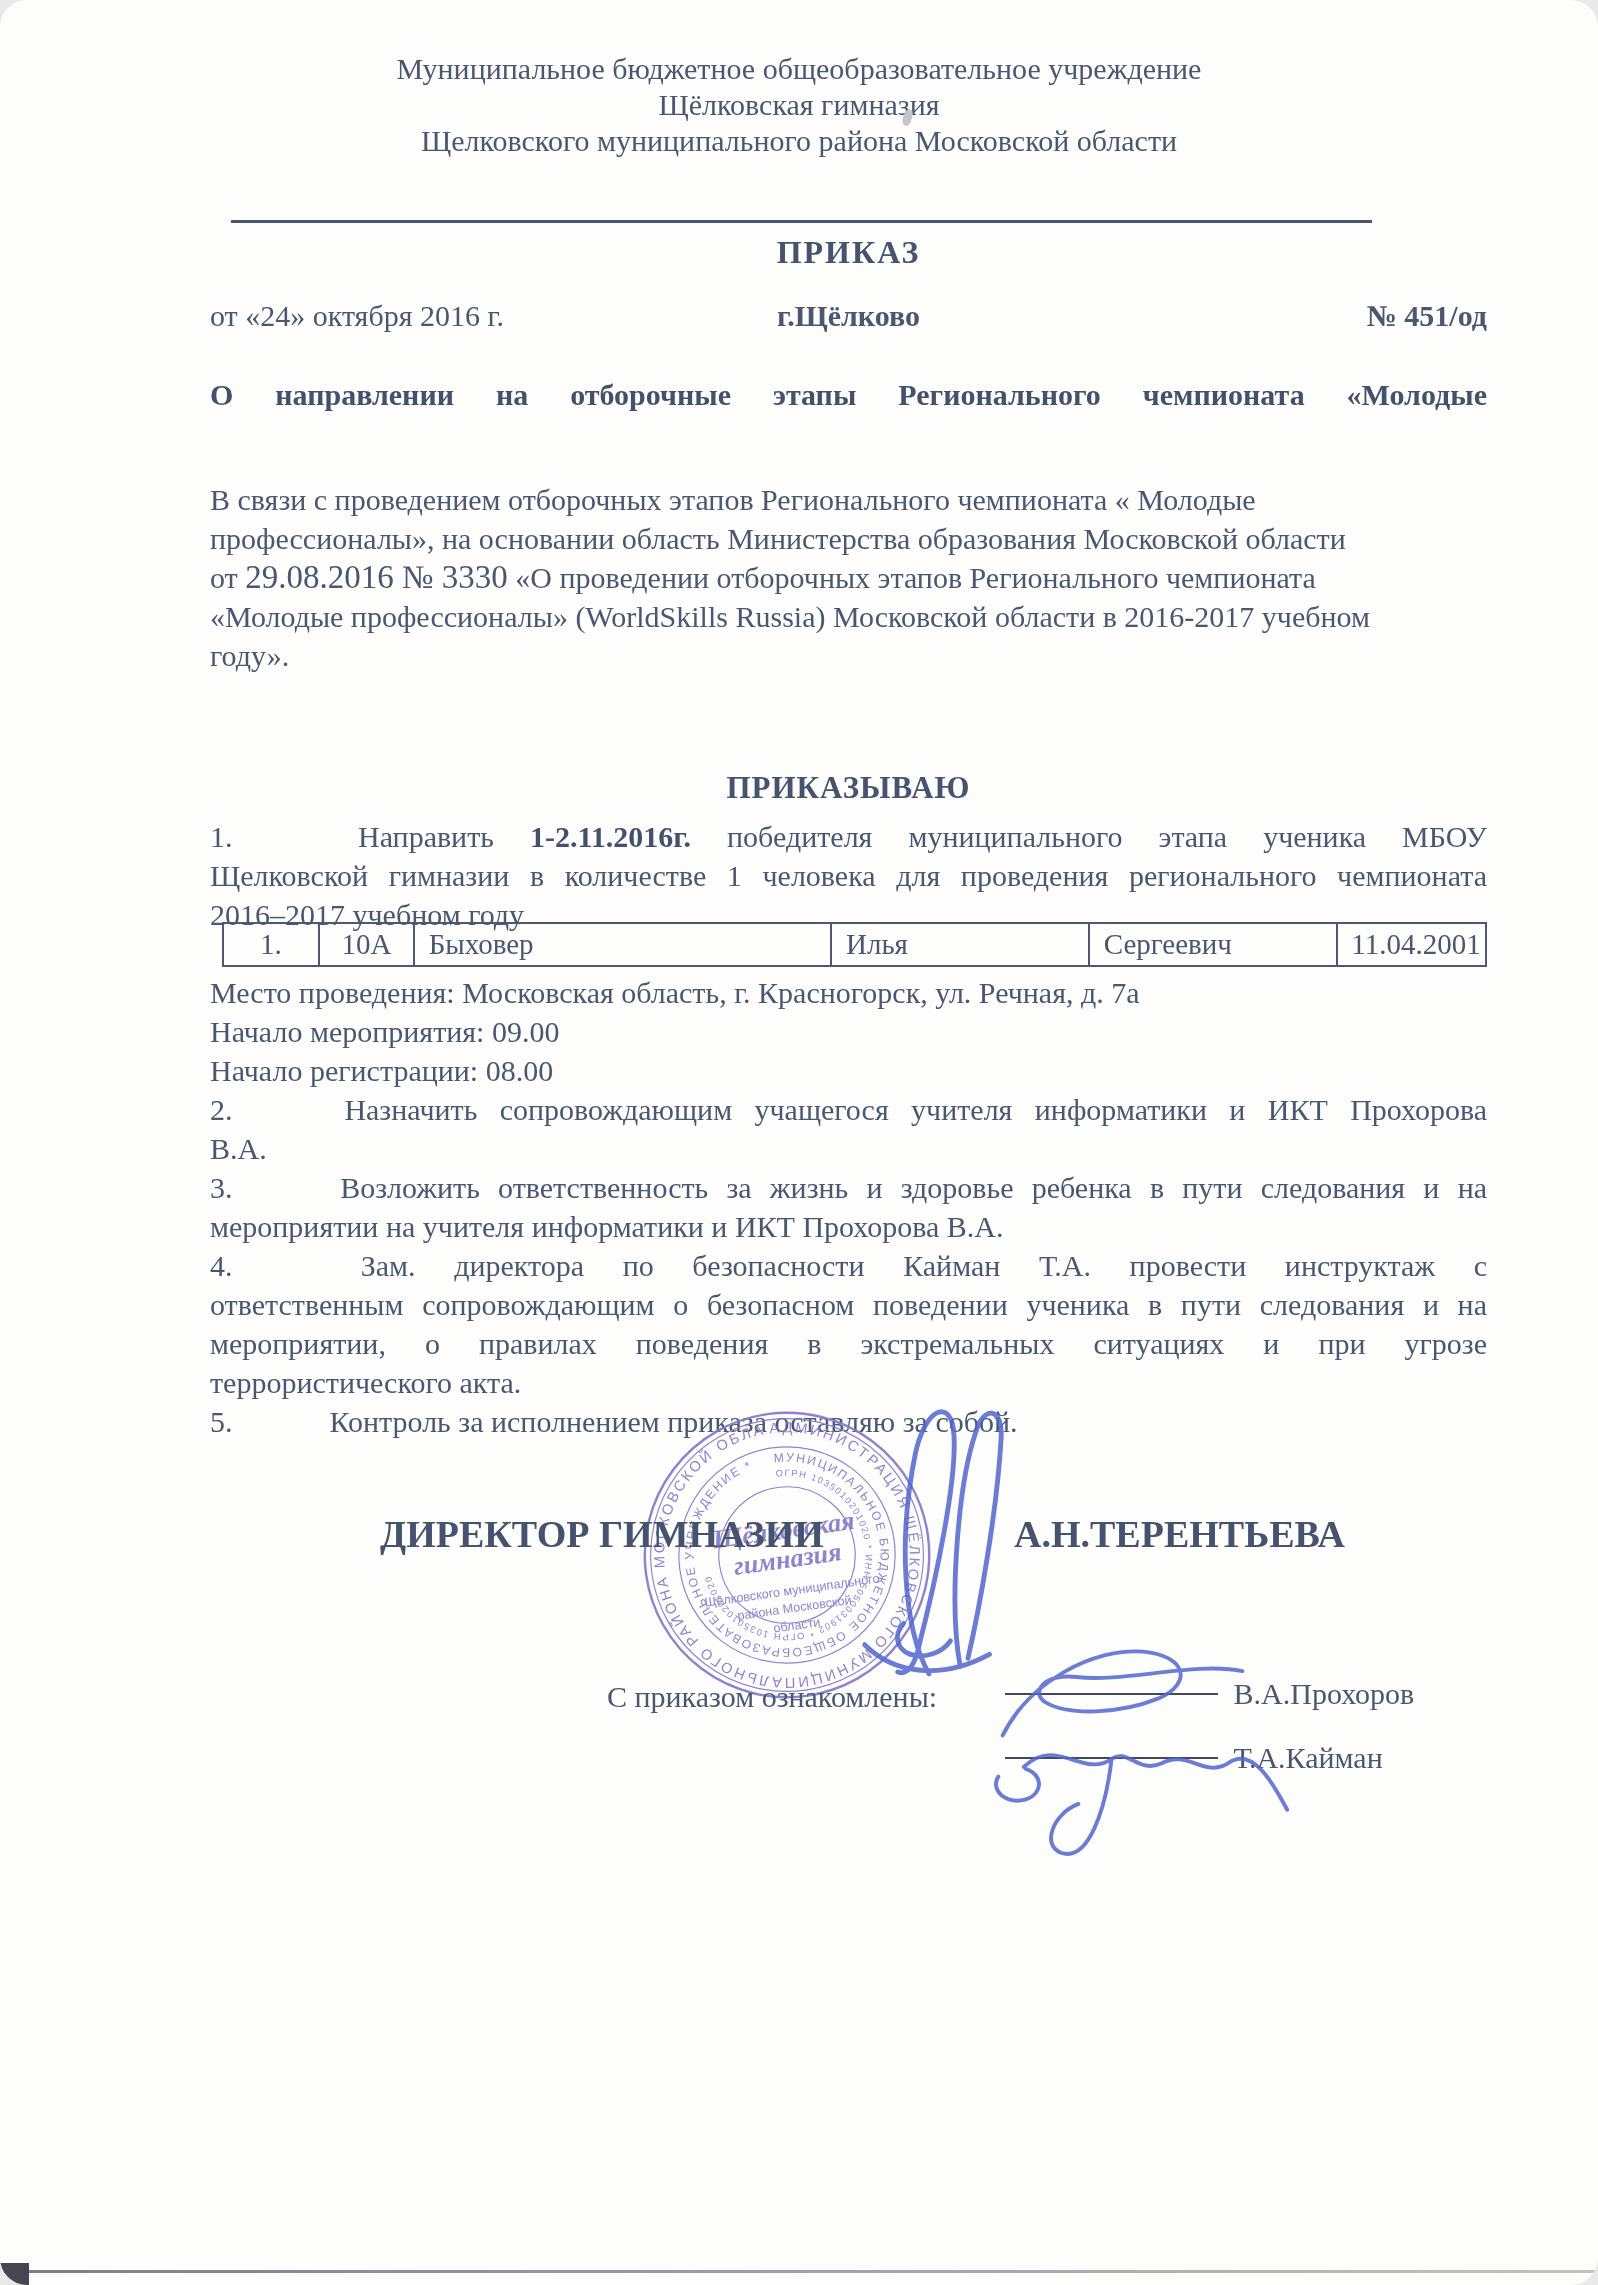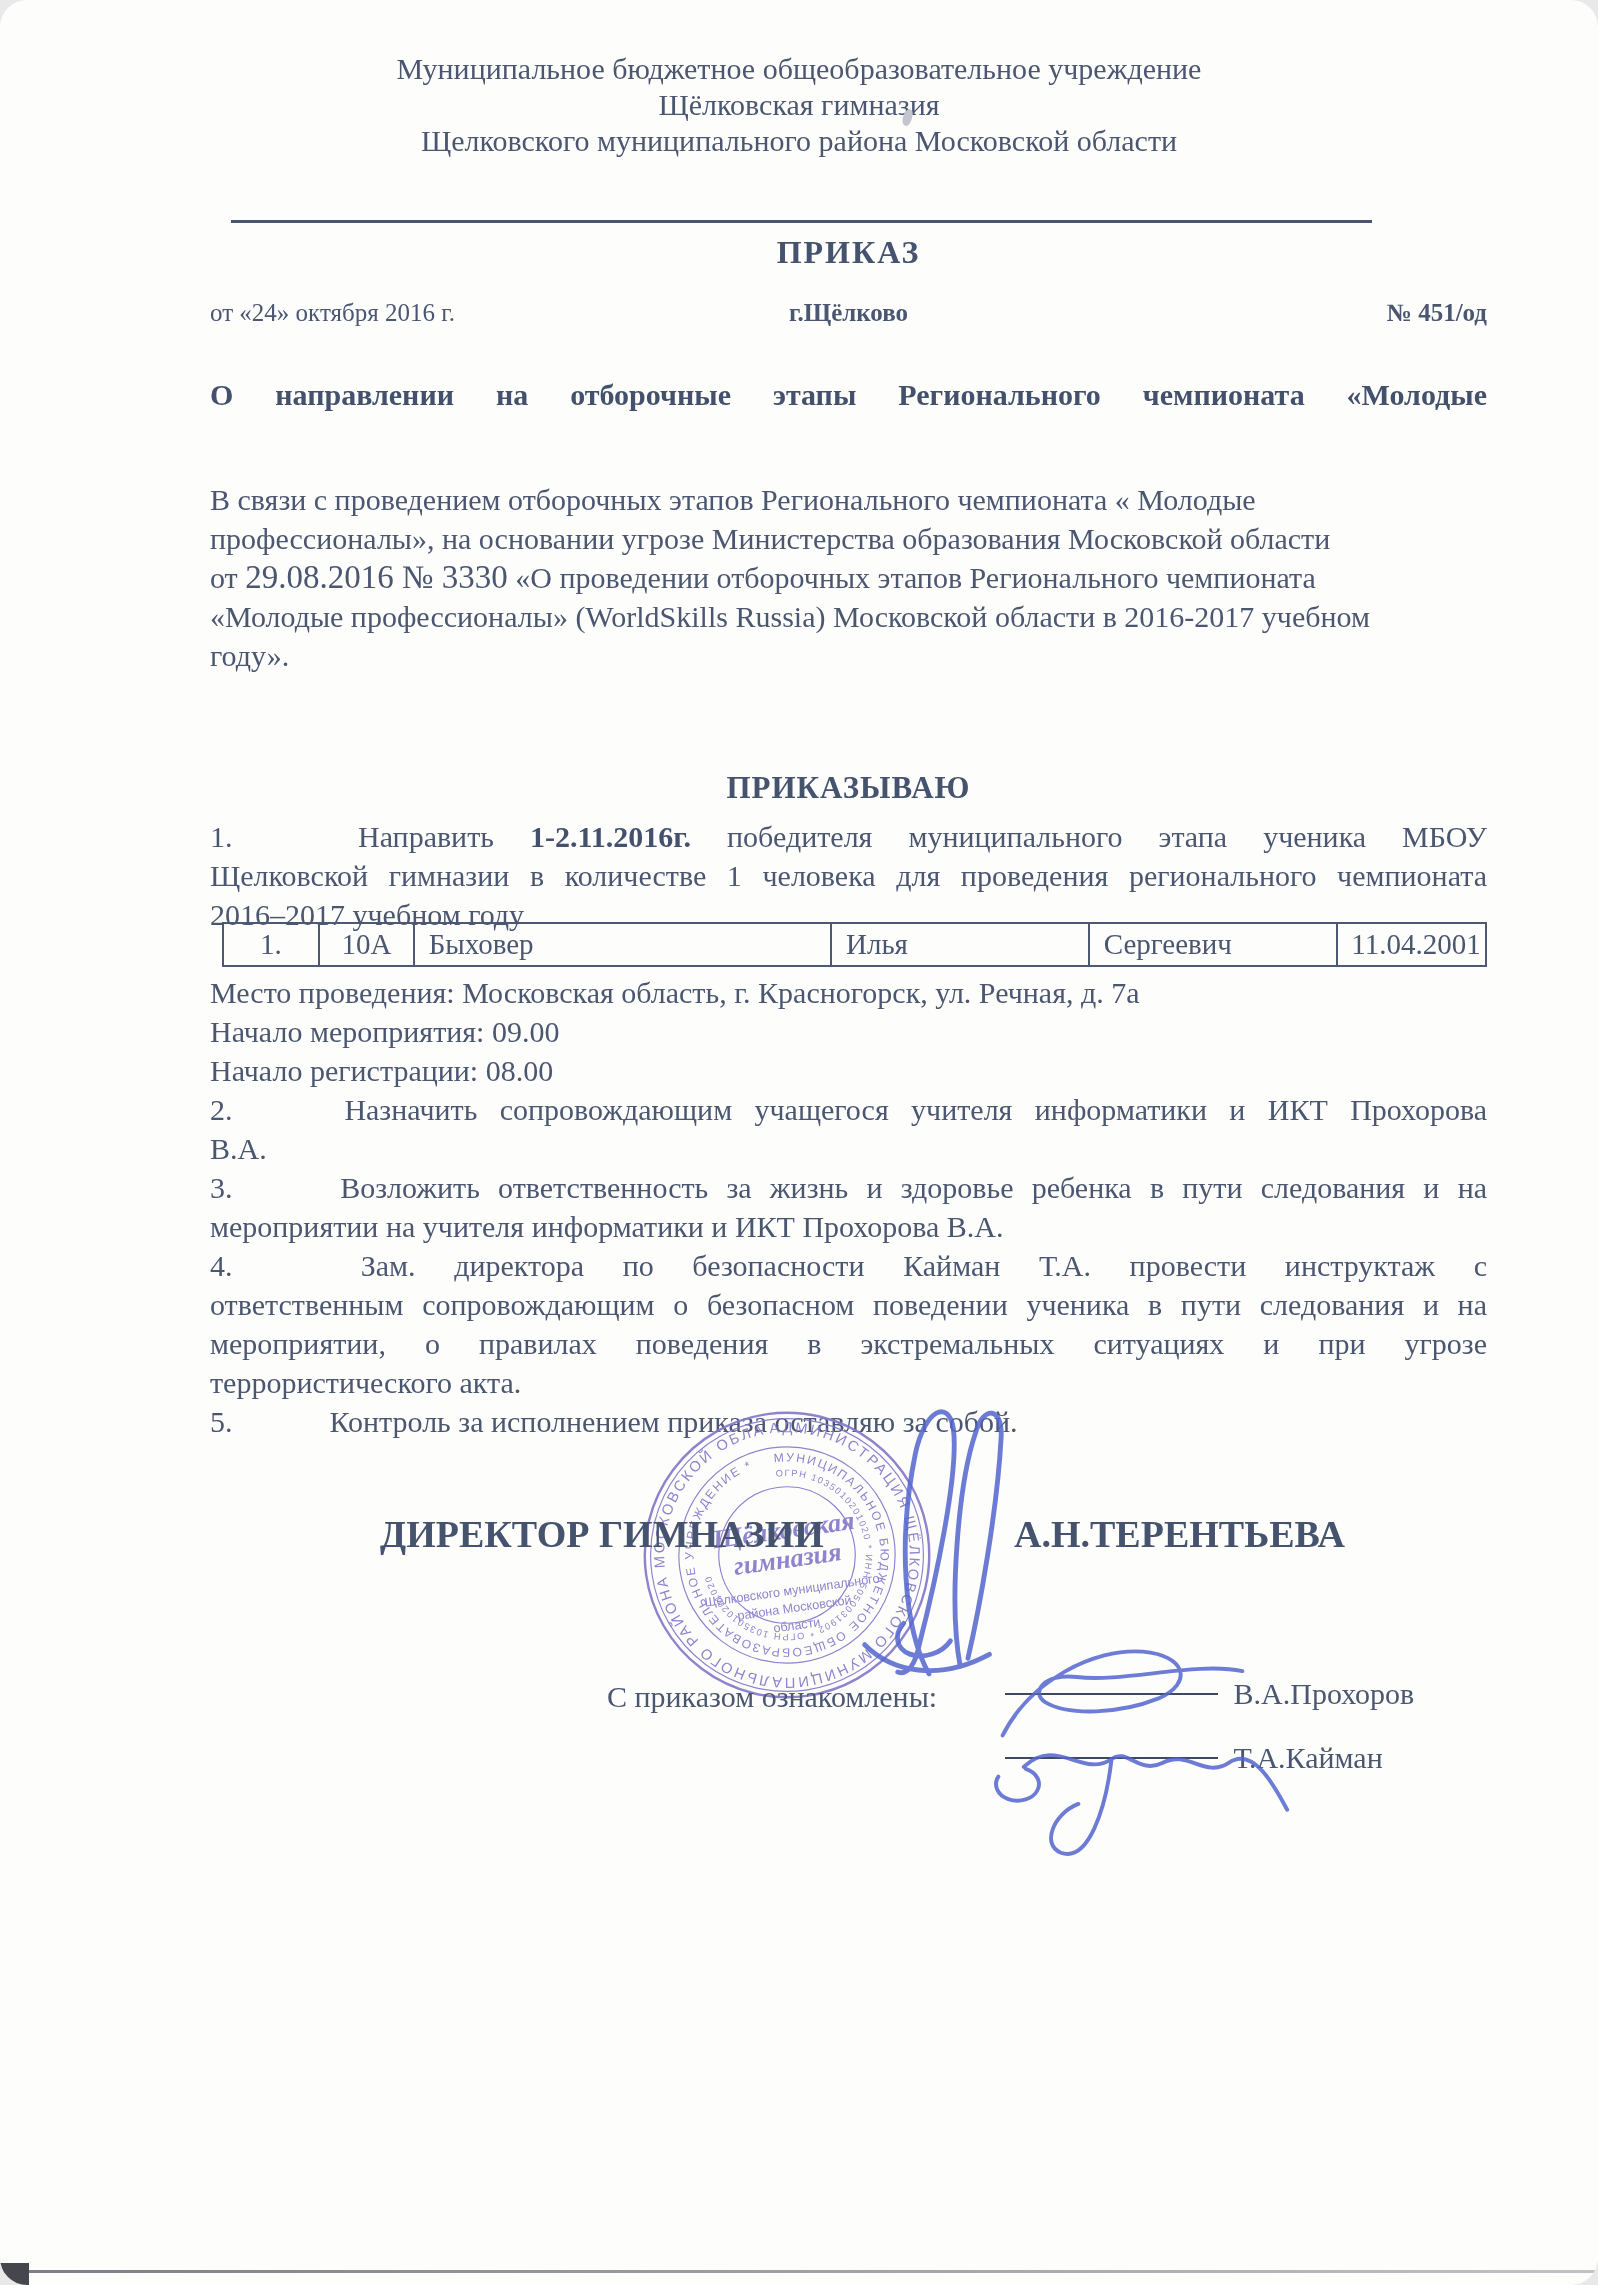--- a/index.html
+++ b/index.html
@@ -5,21 +5,21 @@
   html,body{margin:0;padding:0;background:#e9e9ea;}
   .page{position:relative;width:1598px;height:2285px;background:#fdfdfb;overflow:hidden;
         font-family:"Liberation Serif","DejaVu Serif",serif;color:#4b5671;border-radius:27px;}
 
   .hdr{position:absolute;top:51px;left:0;width:1598px;text-align:center;
        font-size:30px;line-height:36px;}
   .rule{position:absolute;left:231px;top:220px;width:1141px;height:2.9px;background:#4a5671;}
   .title{position:absolute;top:234px;left:210px;width:1277px;text-align:center;
          font-weight:bold;font-size:32px;letter-spacing:2px;color:#46536f;}
   .meta{position:absolute;top:299px;left:210px;width:1277px;display:flex;
-        align-items:baseline;font-size:25px;}
+        align-items:baseline;font-size:30px;}
   .meta>div{flex:1;}
   .meta-city{text-align:center;font-weight:bold;}
   .meta-num{text-align:right;font-weight:bold;}
 
   .subject{position:absolute;top:374px;left:210px;width:1277px;font-weight:bold;
            font-size:30px;line-height:41px;color:#44516d;}
   .preamble{position:absolute;top:480px;left:210px;width:1297px;font-size:30px;line-height:39px;}
   .big{font-size:33px;}
 
   .resolve{position:absolute;top:770px;left:210px;width:1277px;text-align:center;
@@ -76,21 +76,21 @@
     <div class="meta-city">г.Щёлково</div>
     <div class="meta-num">№ 451/од</div>
   </div>
 
   <div class="subject">
     <div class="line jl">О направлении на отборочные этапы Регионального чемпионата «Молодые</div>
   </div>
 
   <div class="preamble">
     <div class="line">В связи с проведением отборочных этапов Регионального чемпионата « Молодые</div>
-    <div class="line">профессионалы», на основании угрозе Министерства образования Московской области</div>
+    <div class="line">профессионалы», на основании область Министерства образования Московской области</div>
     <div class="line">
       <span>от</span>
       <span class="big">29.08.2016 № 3330</span>
       <span>«О проведении отборочных этапов Регионального чемпионата</span>
     </div>
     <div class="line">«Молодые профессионалы» (WorldSkills Russia) Московской области в 2016-2017 учебном</div>
     <div class="line">году».</div>
   </div>
 
   <div class="resolve">ПРИКАЗЫВАЮ</div>

